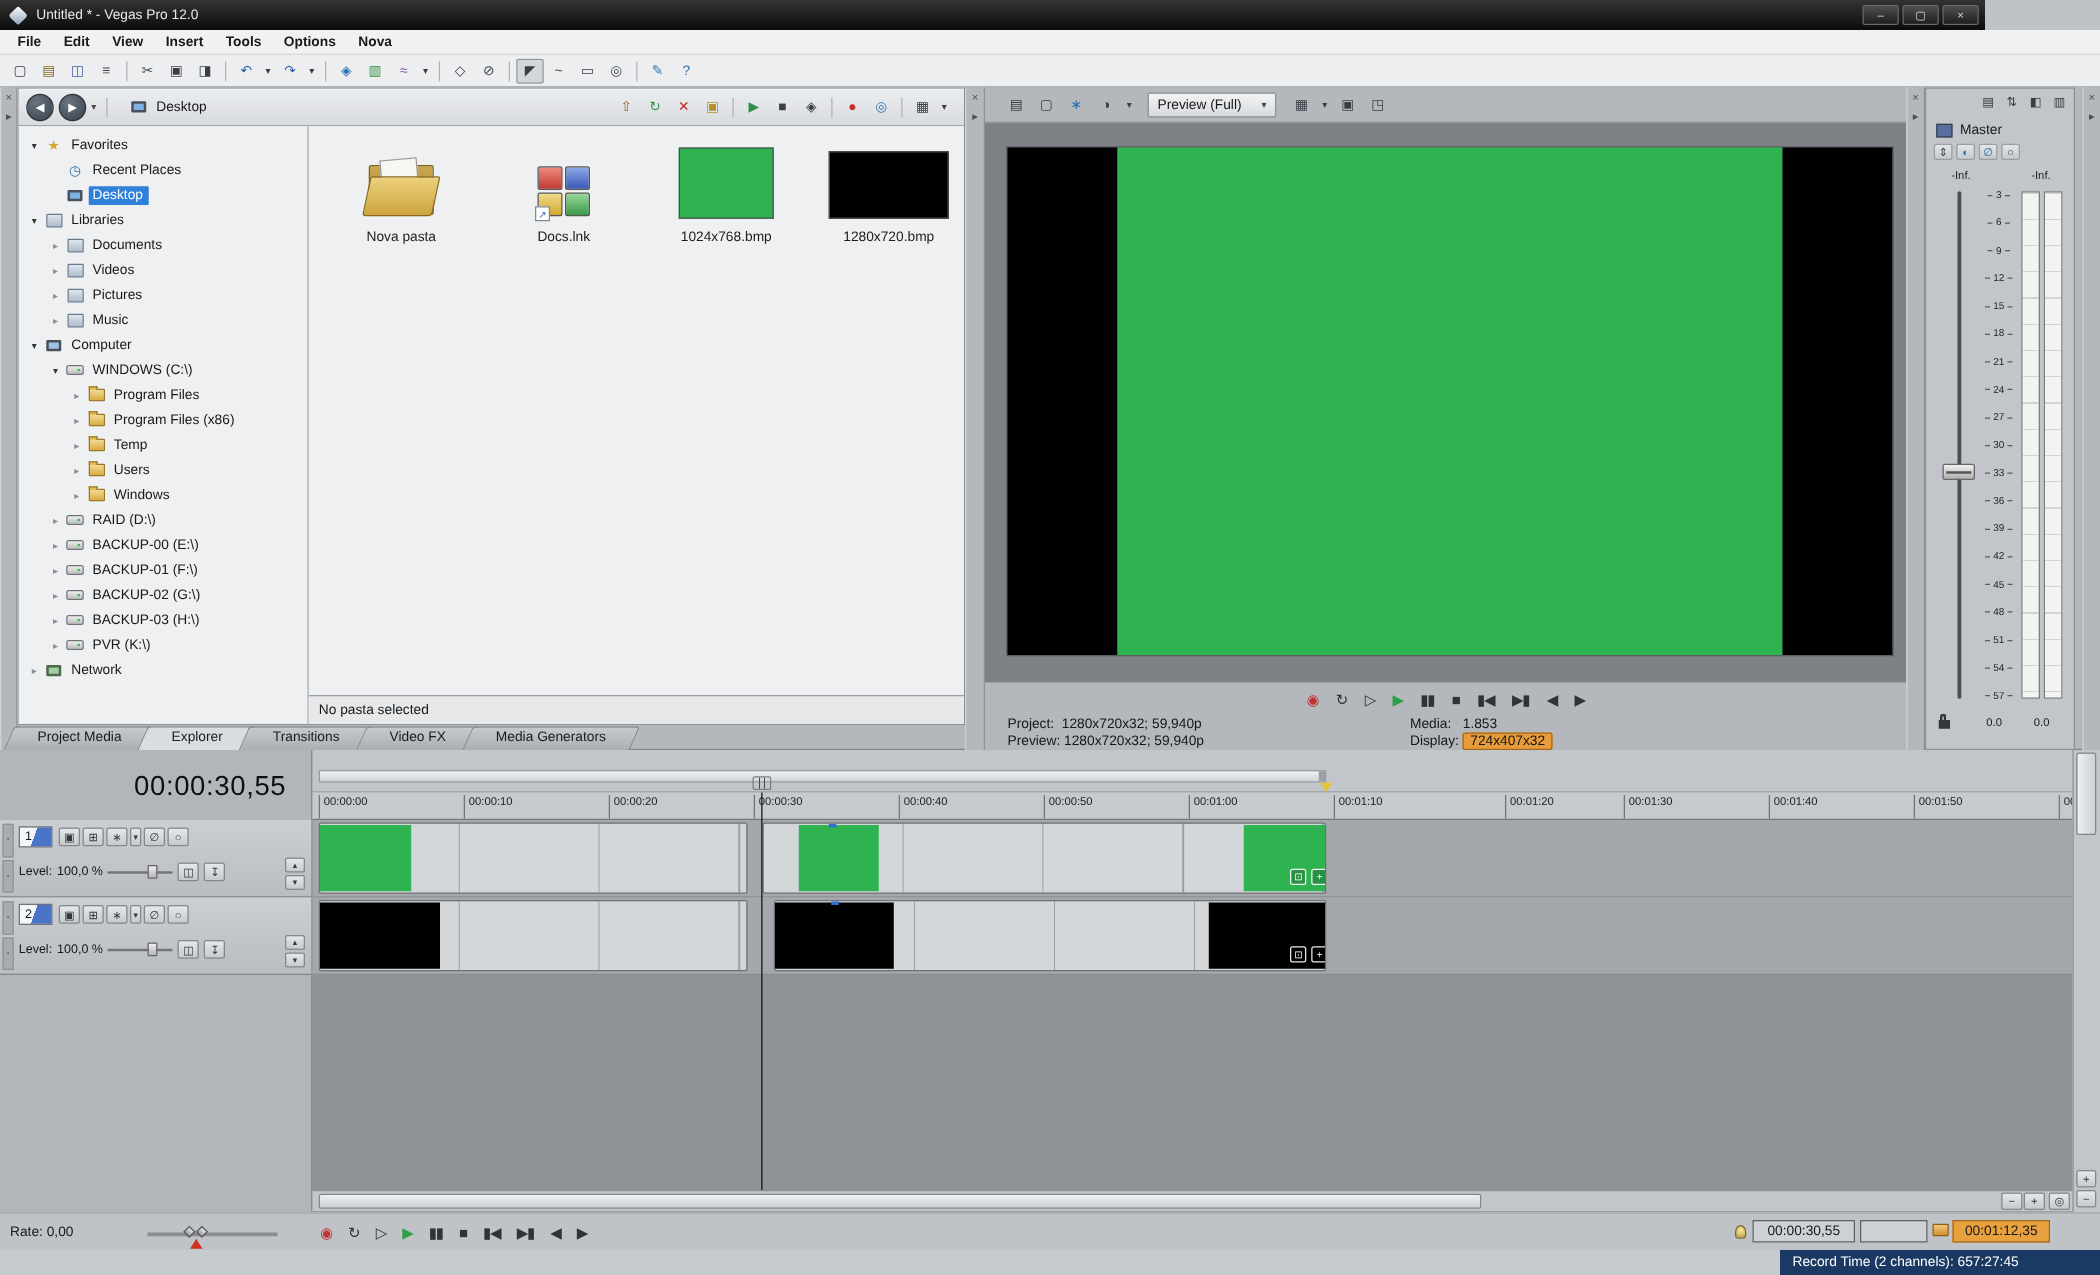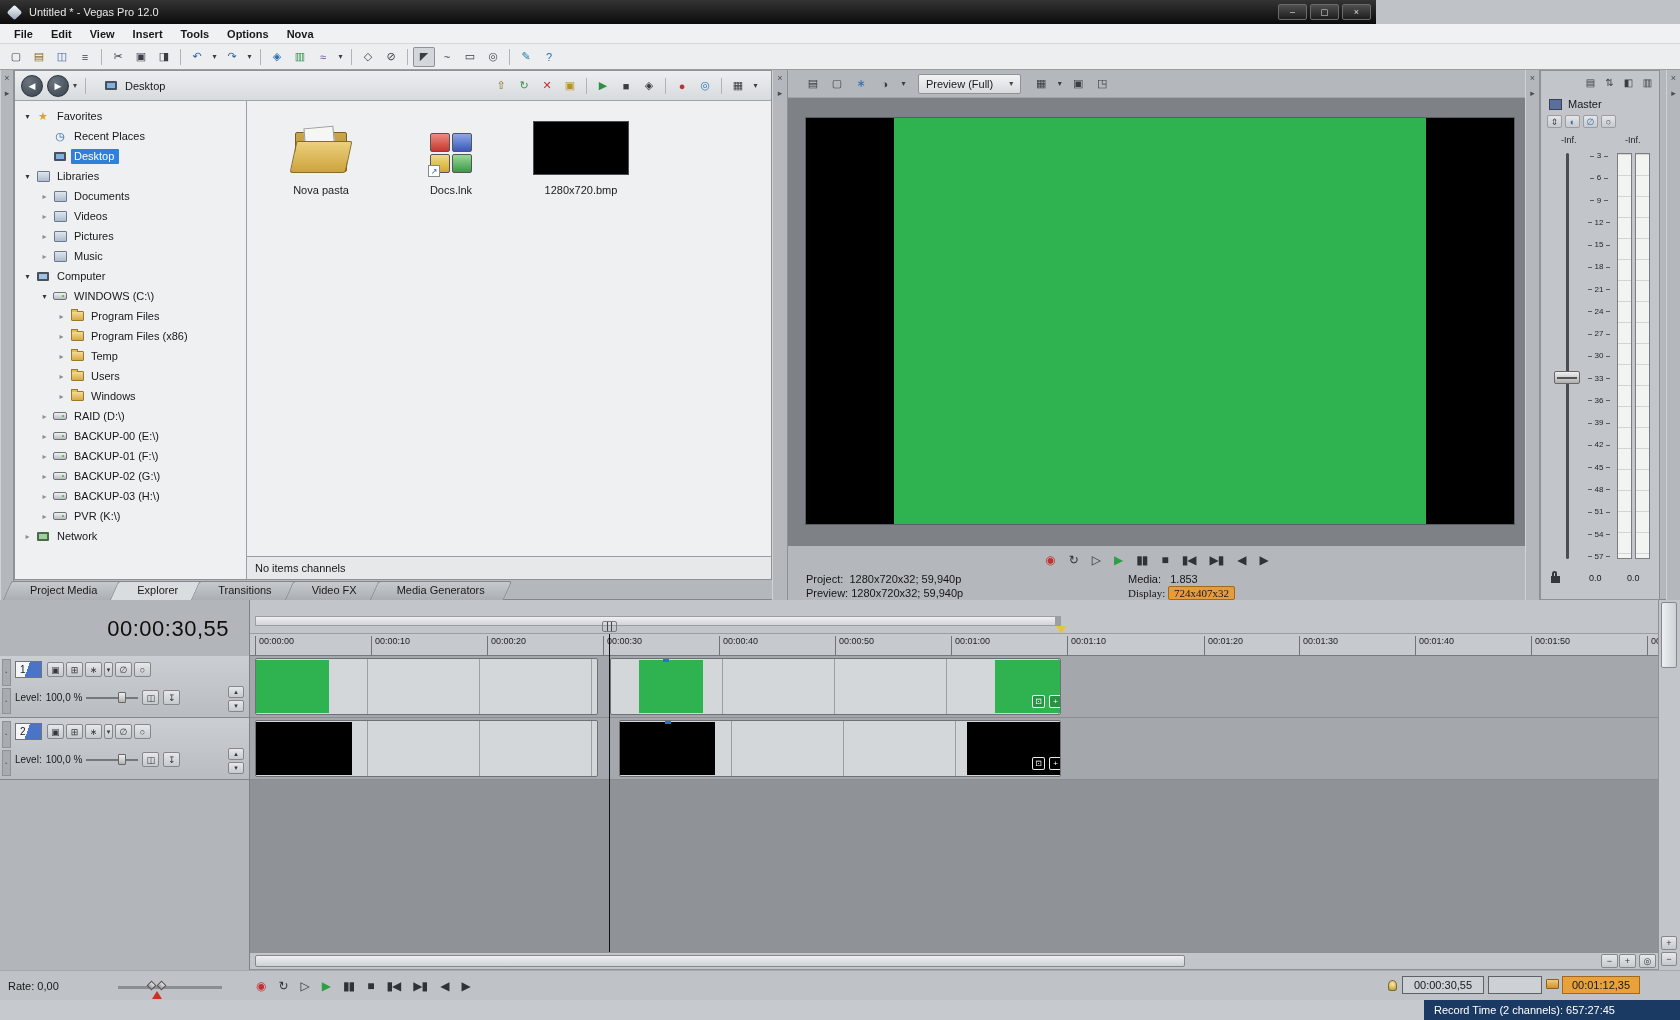--- a/index.html
+++ b/index.html
@@ -1,20 +1,20 @@
 <!DOCTYPE html>
 <html><head>
 <meta charset="utf-8">
 <style>
   html,body{margin:0;padding:0;background:#4a4a4a;}
   .app{position:relative;width:1680px;height:1020px;background:#bfc3c7;overflow:hidden;
        font-family:"Liberation Sans",sans-serif;font-size:11px;color:#16181a;}
 
   
-  .titlebar{position:absolute;left:0;top:0;width:1376px;height:24px;
+  .titlebar{position:absolute;left:0;top:0;width:1588px;height:24px;
     background:linear-gradient(#343434,#0b0b0b);color:#e8e8e8;display:flex;align-items:center;padding-left:6px;box-sizing:border-box;}
   .app-icon{width:11px;height:11px;background:linear-gradient(135deg,#ffffff,#8fa3b8);transform:rotate(45deg);border-radius:2px;margin:0 9px 0 3px;}
   .win-btns{margin-left:auto;display:flex;gap:3px;padding-right:5px;}
   .win-btn{width:29px;height:16px;background:linear-gradient(#505050,#1e1e1e);border:1px solid #6a6a6a;border-radius:2px;
     color:#ddd;font-size:9px;display:flex;align-items:center;justify-content:center;box-sizing:border-box;}
 
   
   .menubar{position:absolute;left:0;top:24px;width:1680px;height:20px;background:#f0f1f2;border-bottom:1px solid #d6d8da;
     display:flex;align-items:center;padding-left:5px;box-sizing:border-box;}
   .menu-item{padding:2px 9px;font-weight:bold;}
@@ -455,26 +455,32 @@
                     <div class="cube c2"></div>
                     <div class="cube c3"></div>
                     <div class="cube c4"></div>
                     <div class="lnkarrow">↗</div>
                   </div>
                 </div>
                 <div class="flabel">Docs.lnk</div>
               </div>
               <div class="fitem">
                 <div class="fthumb">
+                  <div class="big-green"></div>
+                </div>
+                <div class="flabel">1024x768.bmp</div>
+              </div>
+              <div class="fitem">
+                <div class="fthumb">
                   <div class="big-black"></div>
                 </div>
                 <div class="flabel">1280x720.bmp</div>
               </div>
             </div>
-          <div class="fstatus">No items channels</div>
+          <div class="fstatus">No pasta selected</div>
         </div>
       </div>
     </div>
 
     <div class="dock-tabs">
         <div class="tab">
           <span>Project Media</span>
         </div>
         <div class="tab active">
           <span>Explorer</span>
@@ -531,21 +537,21 @@
           <span class="pvt">■</span>
           <span class="pvt">▮◀</span>
           <span class="pvt">▶▮</span>
           <span class="pvt">◀</span>
           <span class="pvt">▶</span>
         </div>
       <div class="pv-info">
         <div style="left:18px;top:1px;"><span>Project:</span>&nbsp;&nbsp;<span>1280x720x32; 59,940p</span></div>
         <div style="left:18px;top:15px;"><span>Preview:</span>&nbsp;<span>1280x720x32; 59,940p</span></div>
         <div style="left:340px;top:1px;"><span>Media:</span>&nbsp;&nbsp;&nbsp;<span>1.853</span></div>
-        <div style="left:340px;top:15px;font-family:Liberation Serif, serif;"><span>Display:</span>&nbsp;<span class="pill">724x407x32</span></div>
+        <div style="left:340px;top:15px;"><span>Display:</span>&nbsp;<span class="pill">724x407x32</span></div>
       </div>
     </div>
 
     <div class="strip" style="left:1525px;width:15px;">
       <span>×</span>
         <span>▸</span>
     </div>
 
     <div class="master">
       <div class="m-icons">

